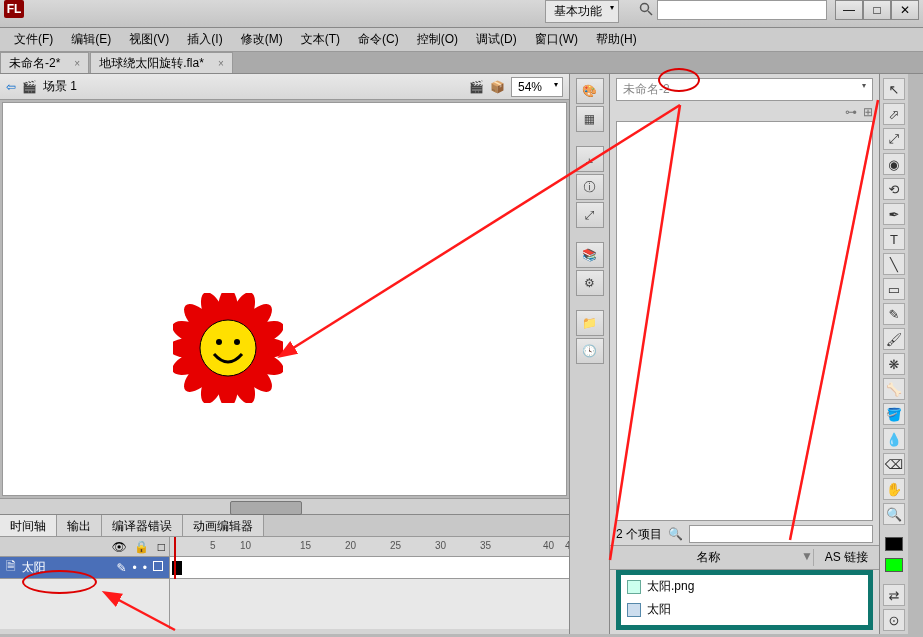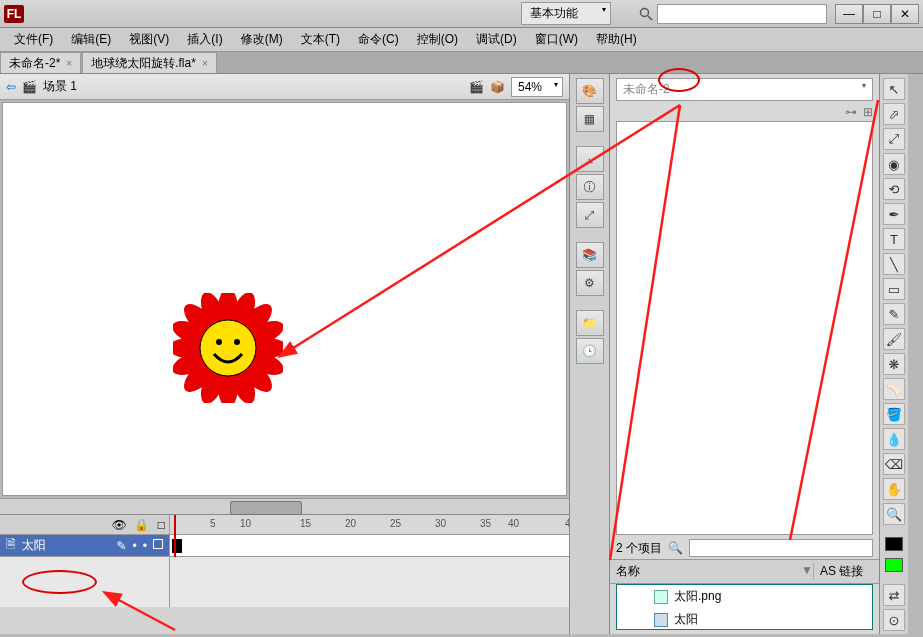--- a/index.html
+++ b/index.html
@@ -1,35 +1,35 @@
 <!DOCTYPE html>
 <html><head>
   <meta charset="utf-8">
   <style>
     * { margin: 0; padding: 0; box-sizing: border-box; font-family: "Microsoft YaHei", SimSun, sans-serif; font-size: 12px; }
     body { background: #b8b8b8; width: 923px; height: 637px; overflow: hidden; position: relative; }
     
     
-    .titlebar { height: 28px; background: linear-gradient(#d8d8d8, #c4c4c4); border-bottom: 1px solid #888; display: flex; align-items: center; padding: 0 4px; }
+    .titlebar { height: 28px; background: linear-gradient(#d8d8d8, #c4c4c4); border-bottom: 1px solid #888; display: flex; align-items: flex-start; padding: 0 4px; }
     .logo { width: 20px; height: 18px; background: #8b0000; color: #fff; font-weight: bold; text-align: center; line-height: 18px; font-size: 12px; border-radius: 2px; }
     .titlebar-spacer { flex: 1; }
-    .workspace-combo { background: #e8e8e8; border: 1px solid #999; padding: 2px 32px 2px 8px; margin-right: 24px; position: relative; }
+    .workspace-combo { background: #e8e8e8; border: 1px solid #999; padding: 2px 16px 2px 8px; margin-right: 16px; position: relative; }
     .workspace-combo::after { content: "▾"; position: absolute; right: 4px; font-size: 8px; }
     .search-icon { width: 18px; height: 18px; color: #555; margin: 0 2px; display: flex; align-items: center; justify-content: center; }
     .searchbox { width: 170px; height: 20px; border: 1px solid #999; background: #fff; margin-right: 8px; padding: 0 4px; }
     .winbtns { display: flex; gap: 0; }
     .winbtn { width: 28px; height: 20px; border: 1px solid #888; background: linear-gradient(#e8e8e8,#d0d0d0); text-align: center; line-height: 18px; }
     
     
     .menubar { height: 24px; background: #cccccc; border-bottom: 1px solid #999; display: flex; align-items: center; padding: 0 6px; gap: 2px; }
     .menu-item { padding: 3px 8px; }
     
     
     .doctabs { height: 22px; background: #aaaaaa; border-bottom: 1px solid #888; display: flex; }
-    .doctab { background: #d8d8d8; border: 1px solid #999; border-bottom: none; padding: 3px 8px; margin-right: 1px; display: flex; gap: 6px; align-items: center; }
+    .doctab { background: #d8d8d8; border: 1px solid #999; border-bottom: none; padding: 3px 8px; margin-right: 1px; display: flex; gap: 14px; align-items: center; }
     .doctab .close { color: #777; font-size: 10px; }
     
     .main-area { display: flex; height: 560px; }
     
     
     .stage-col { width: 570px; display: flex; flex-direction: column; border-right: 1px solid #888; }
     .scene-bar { height: 26px; background: linear-gradient(#e8e8e8,#d8d8d8); border-bottom: 1px solid #999; display: flex; align-items: center; padding: 0 6px; gap: 6px; }
     .scene-bar .back { color: #0066cc; }
     .scene-bar .spacer { flex: 1; }
     .zoom-combo { border: 1px solid #999; background: #fff; padding: 2px 20px 2px 6px; position: relative; }
@@ -67,23 +67,23 @@
     
     .lib-panel { width: 270px; background: #d8d8d8; display: flex; flex-direction: column; border-right: 1px solid #888; }
     .lib-tabs { display: flex; border-bottom: 1px solid #999; background: #c8c8c8; height: 22px; align-items:center; padding: 0 4px; }
     .lib-tab { padding: 3px 10px; border: 1px solid #999; border-bottom:none; background: #e4e4e4; margin-right: 2px; }
     .lib-tab.active { background: #f0f0f0; }
     .lib-combo { margin: 4px 6px; border: 1px solid #999; background: #fff; padding: 2px 18px 2px 6px; color: #888; position: relative; }
     .lib-combo::after { content:"▾"; position:absolute; right: 6px; color:#555; font-size:8px; }
     .lib-preview { flex: 1; background: #fff; border: 1px solid #999; margin: 2px 6px; }
     .lib-count-row { display:flex; align-items:center; padding: 2px 6px; gap: 6px; }
     .lib-search { flex:1; border:1px solid #999; background:#fff; height:18px; padding: 0 4px; }
-    .lib-list-head { display:flex; background: #d0d0d0; border-top:1px solid #999; border-bottom:1px solid #999; padding: 3px 6px; font-size: 11px; }
+    .lib-list-head { display:flex; background: #d0d0d0; border-top:1px solid #999; border-bottom:1px solid #999; padding: 3px 6px; font-size: 11px; text-align: center; }
     .lib-list-head .col1 { flex:1; }
-    .lib-list { background: #fff; height: 46px; border: 1px solid #0f766e; margin: 0 6px 4px; padding-left: 31px; }
+    .lib-list { background: #fff; height: 60px; border: 5px solid #0f766e; margin: 0 6px 4px; }
     .lib-item { display:flex; align-items:center; padding: 3px 6px; gap: 6px; }
     .lib-item .icon { width: 14px; height: 14px; border: 1px solid #6a9; background: #cfe; display:inline-block; }
     .lib-item .icon.mc { border-color: #58a; background: #cde; }
     
     
     .tools-col { width: 28px; background: #d0d0d0; display: flex; flex-direction: column; align-items: center; padding-top: 4px; gap: 3px; }
     .tool { width: 22px; height: 22px; border: 1px solid #aaa; background: #e4e4e4; display:flex; align-items:center; justify-content:center; color:#333; font-size: 13px; }
     .swatch { width: 18px; height: 14px; border: 1px solid #555; }
     
     
@@ -174,20 +174,26 @@
             <circle cx="-9" cy="-6" r="3" fill="#000"></circle>
             <circle cx="9" cy="-6" r="3" fill="#000"></circle>
             <path d="M -14 6 Q 0 22 14 6" stroke="#000" stroke-width="3" fill="none"></path>
           </g>
         </svg>
       </div>
       <div class="stage-scroll-h"></div>
     </div>
 
     <div class="bottom-panel">
+      <div class="panel-tabs">
+        <div class="panel-tab active">时间轴</div>
+        <div class="panel-tab">输出</div>
+        <div class="panel-tab">编译器错误</div>
+        <div class="panel-tab">动画编辑器</div>
+      </div>
       <div class="timeline-body">
         <div class="layer-col">
           <div class="layer-head">
             <span>👁</span>
             <span>🔒</span>
             <span>□</span>
           </div>
           <div class="layer-row">
             <span>🗎</span>
             <span>太阳</span>
@@ -202,21 +208,21 @@
         </div>
         <div class="tl-col">
           <div class="tl-ruler">
             <span style="left:40px">5</span>
             <span style="left:70px">10</span>
             <span style="left:130px">15</span>
             <span style="left:175px">20</span>
             <span style="left:220px">25</span>
             <span style="left:265px">30</span>
             <span style="left:310px">35</span>
-            <span style="left:338px">40</span>
+            <span style="left:373px">40</span>
             <span style="left:395px">45</span>
           </div>
           <div class="tl-track">
             <div class="tl-playhead"></div>
           </div>
           <div class="tl-blank"></div>
         </div>
       </div>
     </div>
   </div>

